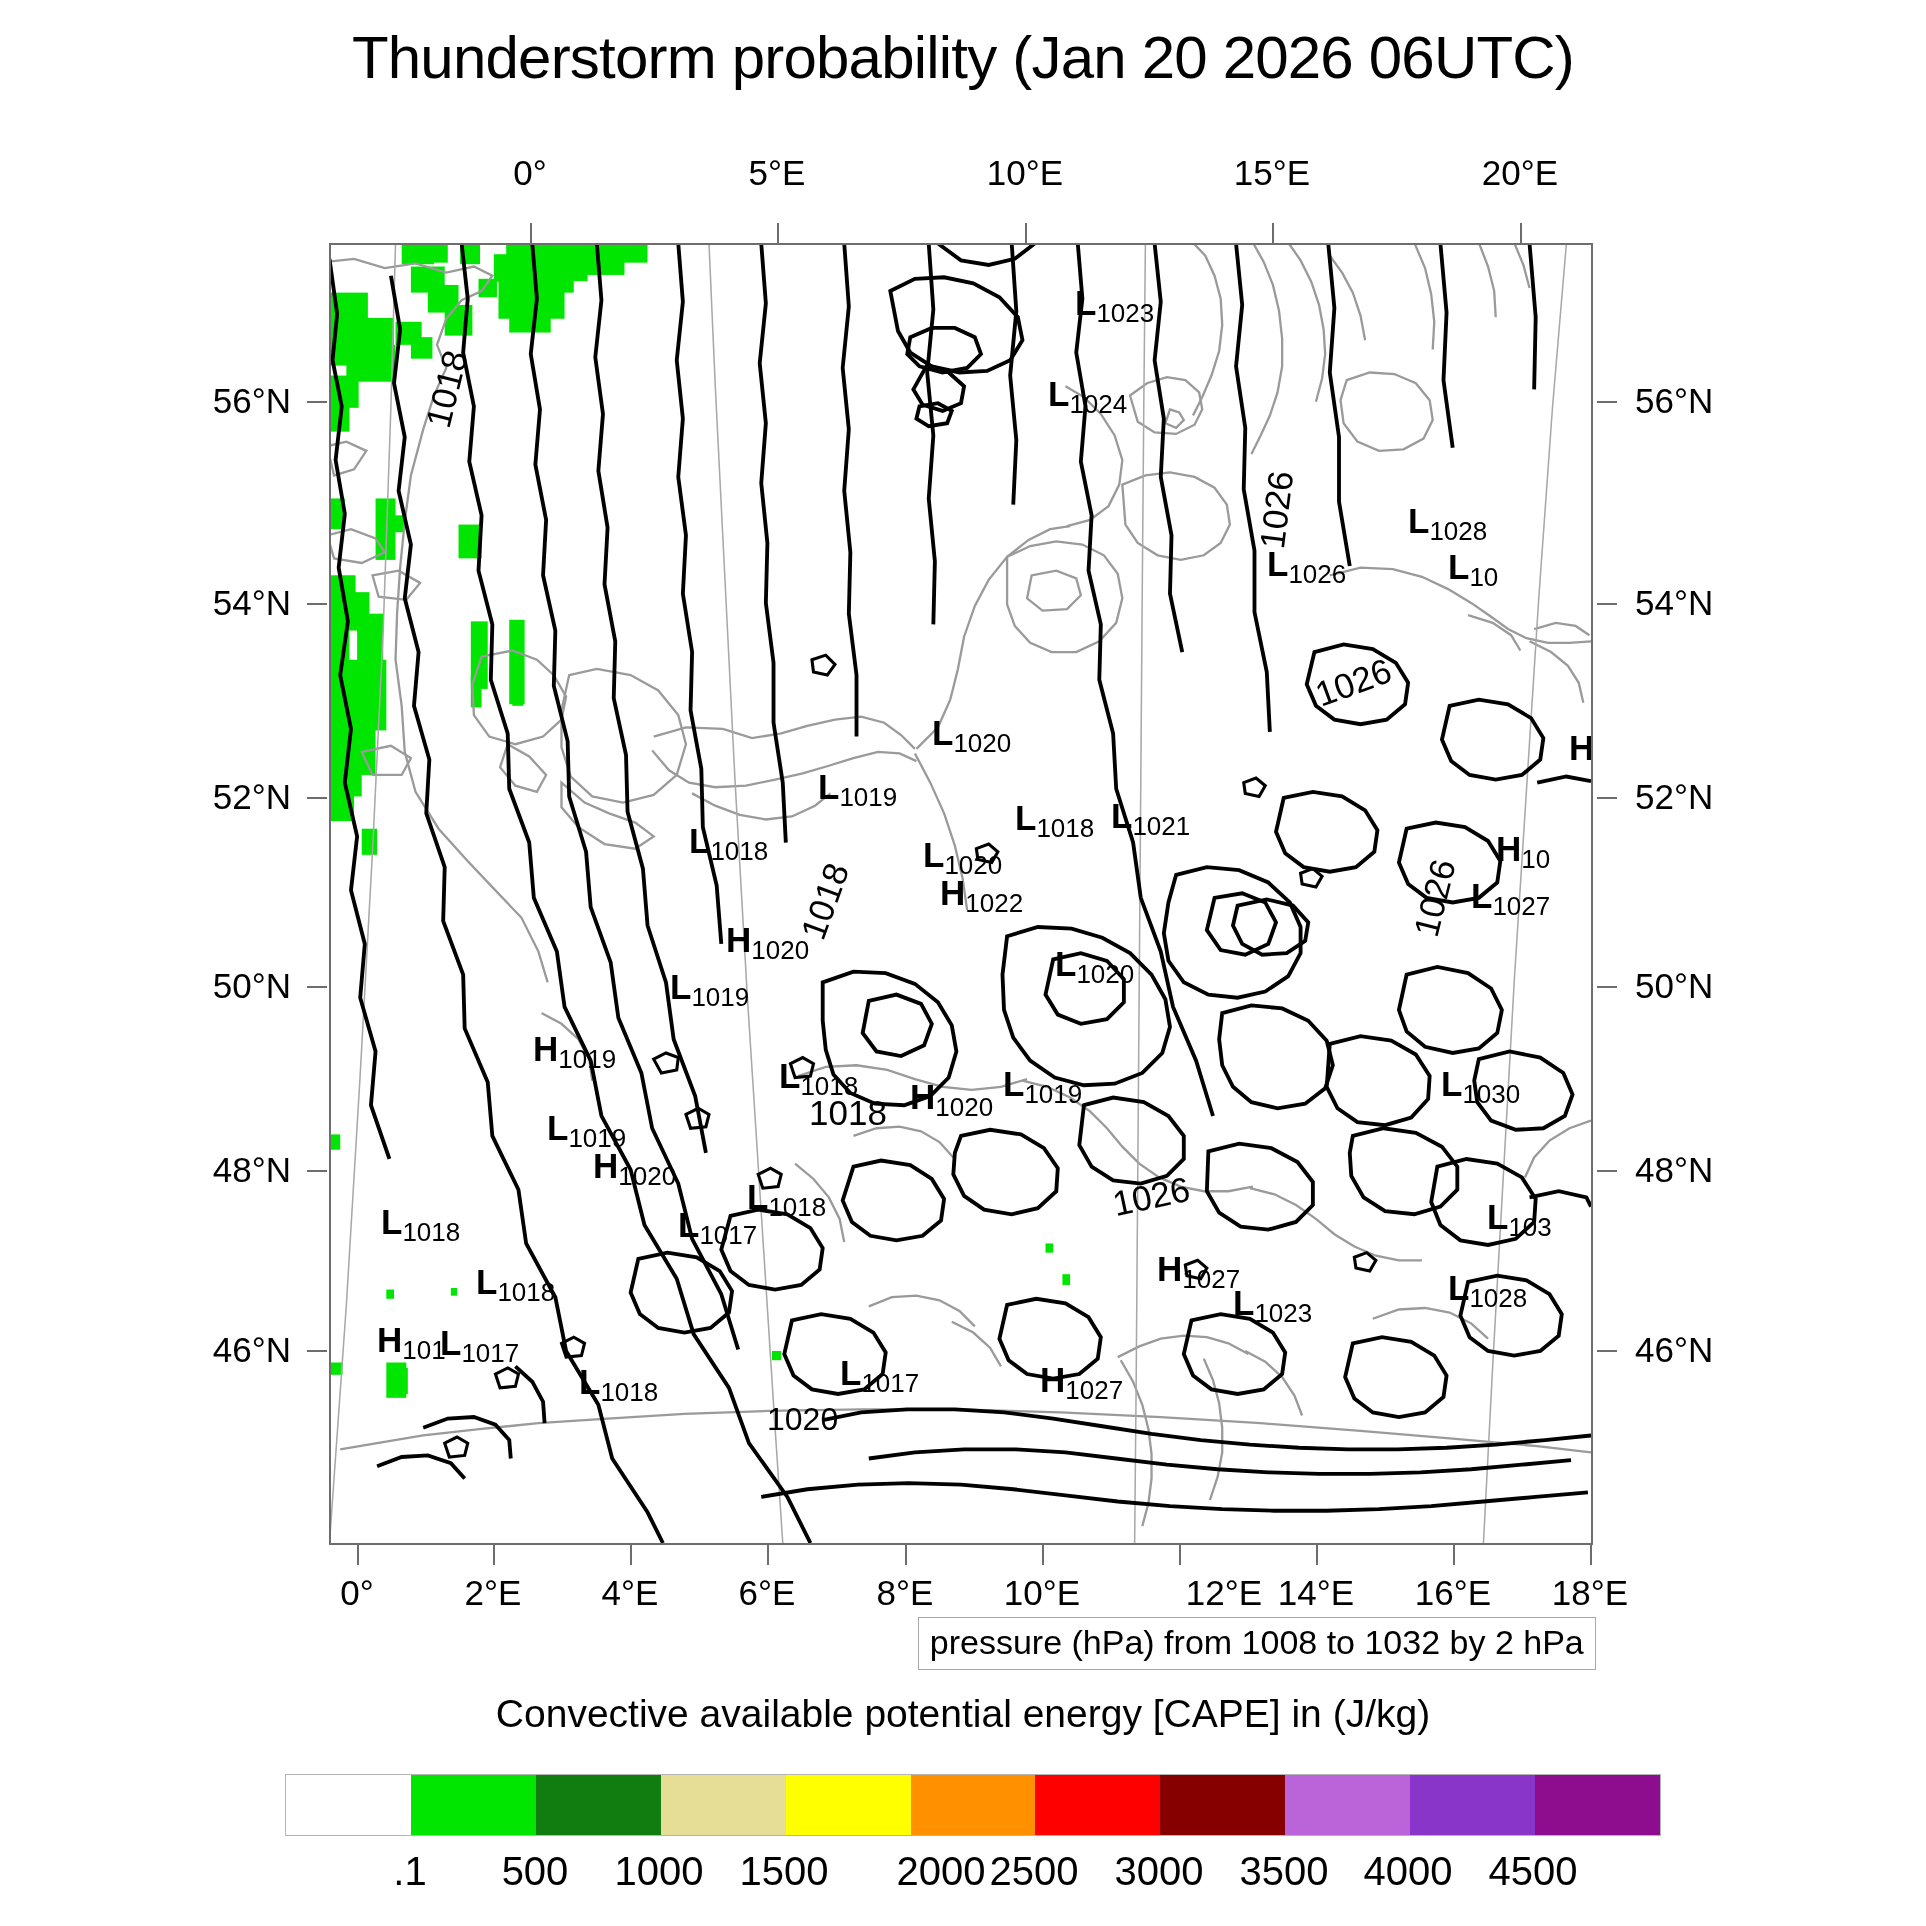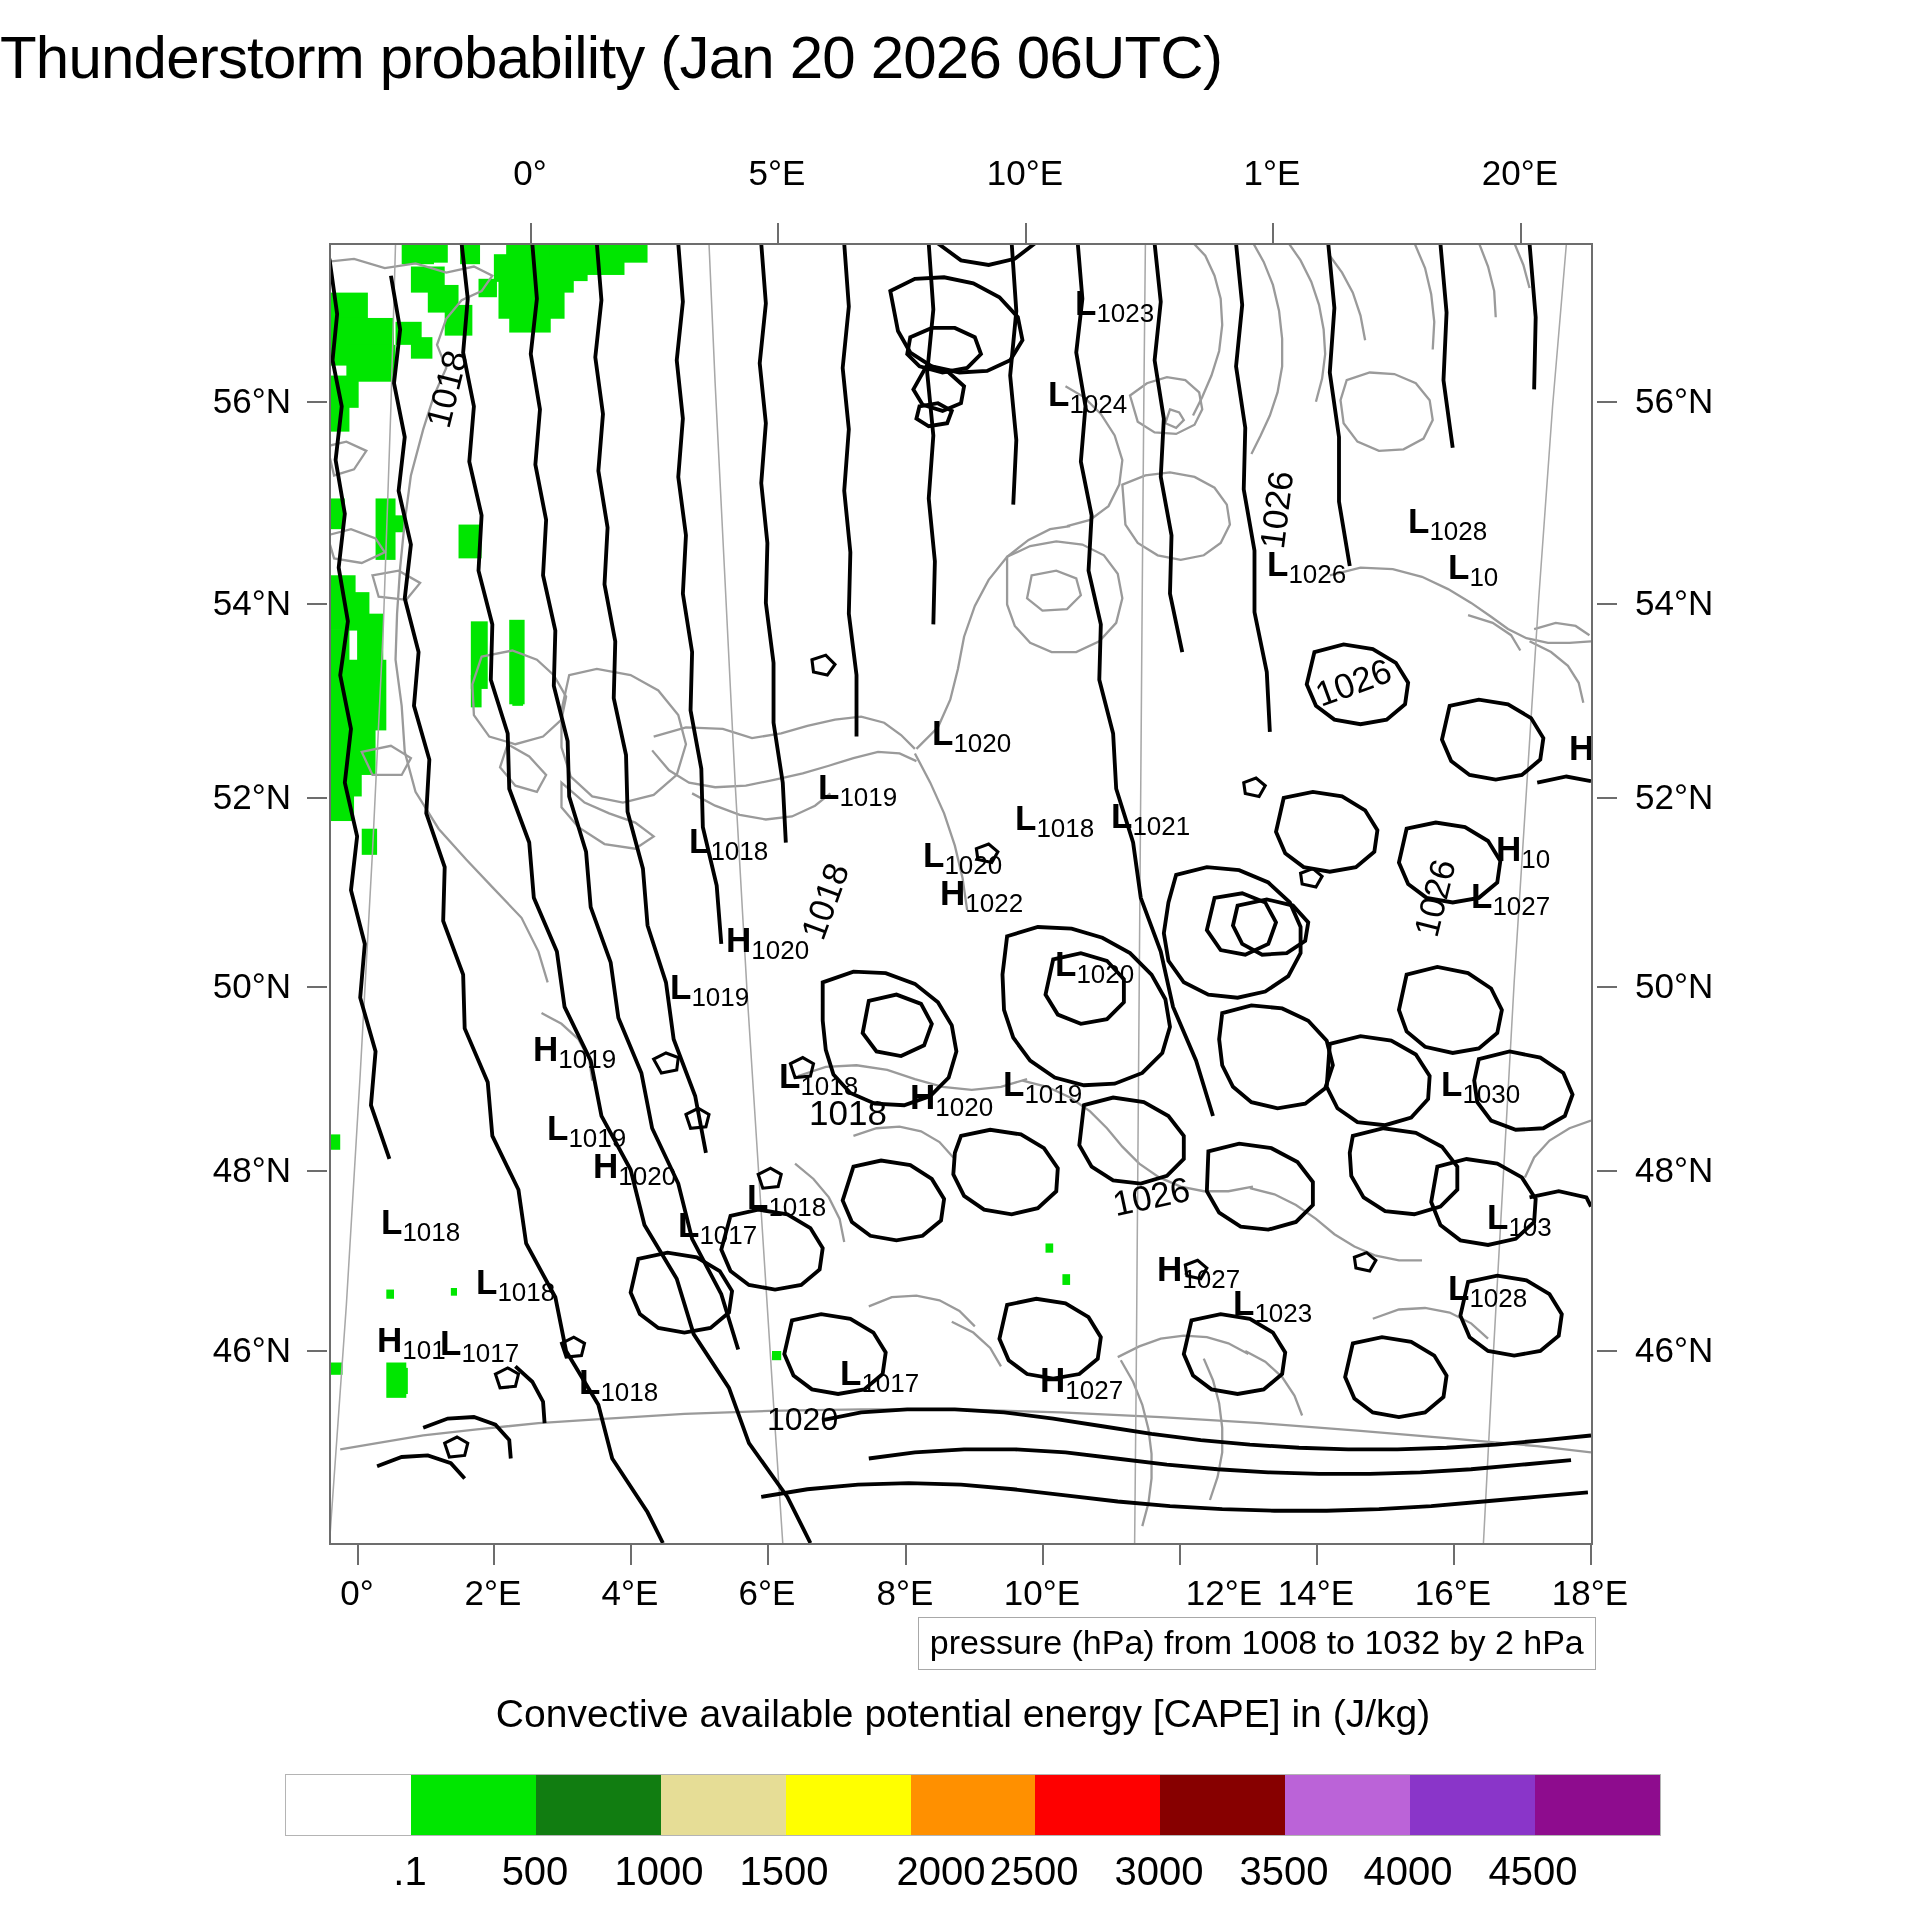--- a/index.html
+++ b/index.html
@@ -1,19 +1,19 @@
 <!DOCTYPE html>
 <html style="font-size:12.3px"><head>
 <meta charset="utf-8">
 <style>
   html,body{margin:0;padding:0;background:#ffffff;}
   body{width:1926px;height:1926px;position:relative;font-family:"Liberation Sans",sans-serif;color:#000;}
 
   #page-title{
-    position:absolute;left:0;top:23px;width:1926px;text-align:left;
+    position:absolute;left:0;top:23px;width:1926px;text-align:center;
     font-size:60px;font-weight:normal;letter-spacing:-0.8px;white-space:nowrap;
   }
 
   
   #map-frame{
     position:absolute;left:329px;top:243px;width:1264px;height:1302px;
     border:2.3px solid #6d6d6d;box-sizing:border-box;background:#fff;overflow:hidden;
   }
   #map-svg{position:absolute;left:0;top:0;width:100%;height:100%;}
 
@@ -300,21 +300,21 @@
 </div>
 
 <div class="tick tick-v" style="left:530px;top:223px;"></div>
 <div class="tick tick-v" style="left:777px;top:223px;"></div>
 <div class="tick tick-v" style="left:1025px;top:223px;"></div>
 <div class="tick tick-v" style="left:1272px;top:223px;"></div>
 <div class="tick tick-v" style="left:1520px;top:223px;"></div>
 <div class="axlabel top" style="left:530px;top:153px;">0°</div>
 <div class="axlabel top" style="left:777px;top:153px;">5°E</div>
 <div class="axlabel top" style="left:1025px;top:153px;">10°E</div>
-<div class="axlabel top" style="left:1272px;top:153px;">1°E</div>
+<div class="axlabel top" style="left:1272px;top:153px;">15°E</div>
 <div class="axlabel top" style="left:1520px;top:153px;">20°E</div>
 
 <div class="tick tick-v" style="left:357px;top:1545px;"></div>
 <div class="tick tick-v" style="left:493px;top:1545px;"></div>
 <div class="tick tick-v" style="left:630px;top:1545px;"></div>
 <div class="tick tick-v" style="left:767px;top:1545px;"></div>
 <div class="tick tick-v" style="left:905px;top:1545px;"></div>
 <div class="tick tick-v" style="left:1042px;top:1545px;"></div>
 <div class="tick tick-v" style="left:1179px;top:1545px;"></div>
 <div class="tick tick-v" style="left:1316px;top:1545px;"></div>

